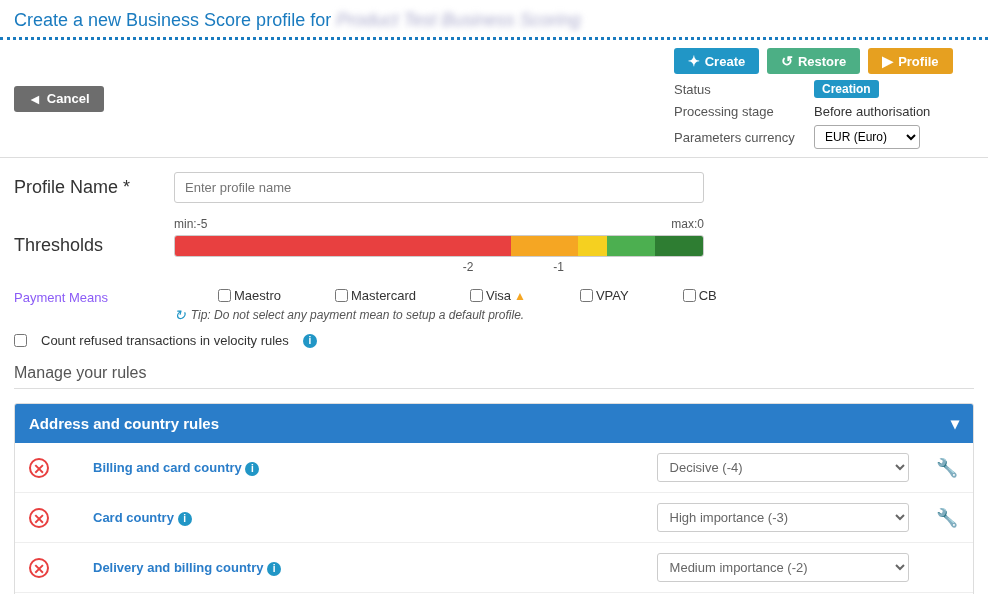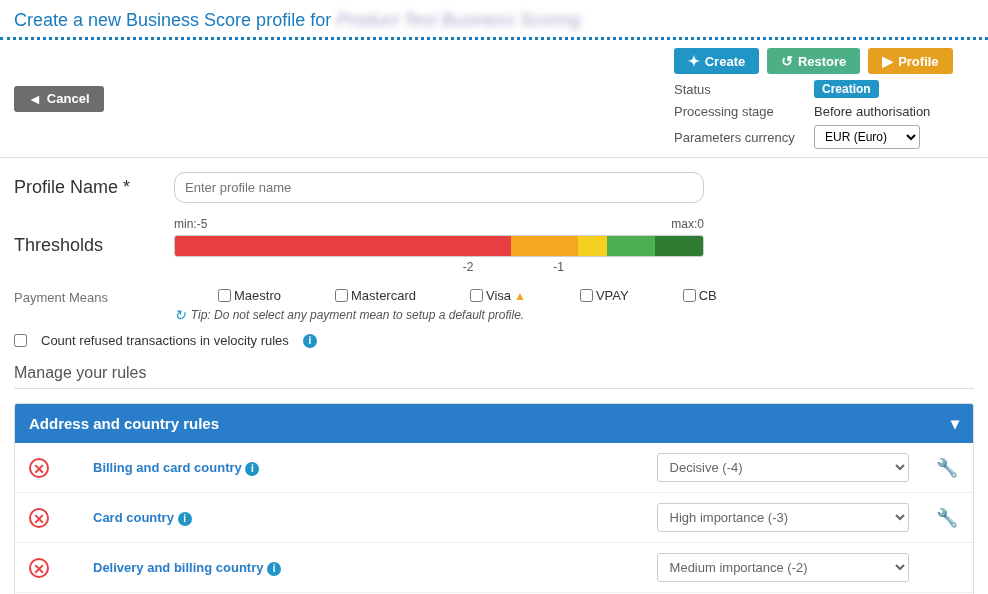--- a/index.html
+++ b/index.html
@@ -67,21 +67,21 @@
     .form-label {
       width: 160px;
       font-size: 18px;
       color: #333;
       font-weight: normal;
     }
     .form-input {
       width: 530px;
       padding: 7px 10px;
       border: 1px solid #ccc;
-      border-radius: 11px;
+      border-radius: 3px;
       font-size: 13px;
       color: #999;
     }
 
     .threshold-container {
       width: 530px;
     }
     .threshold-header {
       display: flex;
       justify-content: space-between;
@@ -114,21 +114,21 @@
     }
 
     .payment-means-row {
       display: flex;
       align-items: flex-start;
       margin-bottom: 10px;
     }
     .payment-means-label {
       width: 160px;
       font-size: 13px;
-      color: #737373;
+      color: #8b5cf6;
       padding-top: 2px;
     }
     .payment-means-content {
       display: flex;
       flex-direction: column;
       gap: 4px;
     }
     .payment-means-options {
       display: flex;
       align-items: center;

